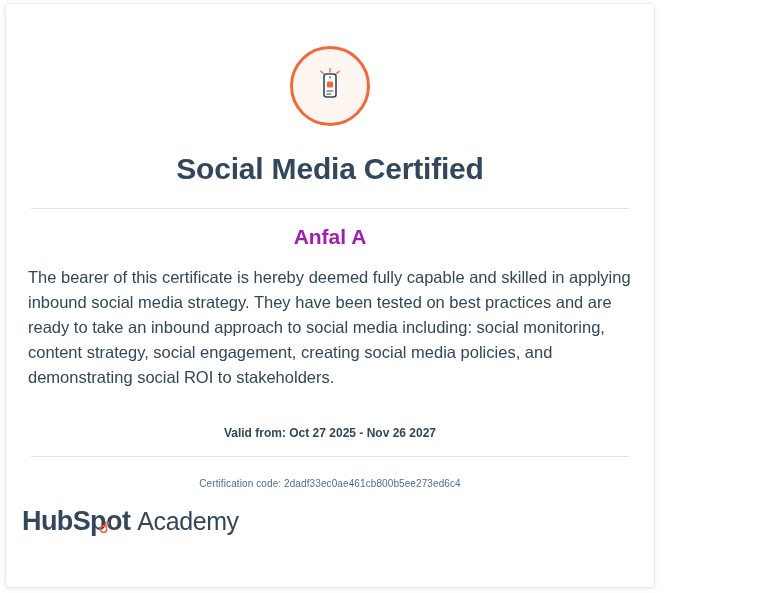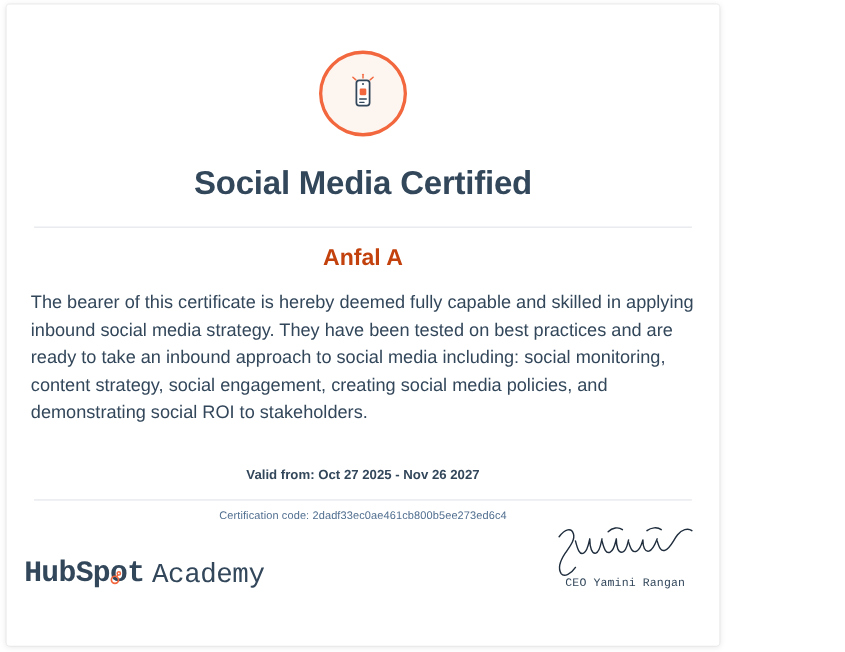--- a/index.html
+++ b/index.html
@@ -66,21 +66,21 @@
     width: 598px;
     height: 1px;
     background: #e0e3e8;
     margin: 22px 0 0 0;
   }
 
   .recipient {
     margin-top: 16px;
     font-size: 21px;
     font-weight: bold;
-    color: #c2410c;
+    color: #a21caf;
     text-align: left;
   }
 
   .description {
     margin-top: 16px;
     width: 604px;
     text-align: left;
     font-size: 16.5px;
     line-height: 25px;
     color: #33475b;
@@ -95,36 +95,35 @@
   }
 
   .rule2 {
     width: 598px;
     height: 1px;
     background: #e0e3e8;
     margin-top: 16px;
   }
 
   .cert-code {
-    margin-top: 9px;
+    margin-top: 21px;
     font-size: 10px;
     color: #516f90;
     letter-spacing: 0.1px;
     text-align: center;
   }
 
   
   .footer {
     margin-top: auto;
     width: 616px;
     display: flex;
     align-items: flex-end;
     justify-content: space-between;
     padding-bottom: 30px;
-    font-family: Liberation Mono, monospace;
   }
   .brand {
     display: flex;
     align-items: center;
     gap: 7px;
   }
   .brand-hubspot {
     font-size: 27px;
     font-weight: bold;
     color: #33475b;
@@ -201,28 +200,14 @@
     <div class="brand">
       <span class="brand-hubspot">HubSpot<span class="sprocket"><svg width="13" height="13" viewBox="0 0 20 20">
               <circle cx="10" cy="12.5" r="5" fill="none" stroke="#f2673d" stroke-width="2.4"></circle>
               <circle cx="15.4" cy="3.6" r="2.3" fill="none" stroke="#f2673d" stroke-width="2.1"></circle>
               <line x1="14.2" y1="5.6" x2="11.8" y2="8.6" stroke="#f2673d" stroke-width="2.1"></line>
             </svg></span></span>
 
       <span class="brand-academy">Academy</span>
     </div>
 
-    <div class="signature-block">
-      <svg class="signature" viewBox="0 0 150 56" aria-hidden="true">
-        <g fill="none" stroke="#1f2d3d" stroke-width="1.4" stroke-linecap="round" stroke-linejoin="round">
-          <path d="M10 14 C16 6, 22 5, 24 11 C26 17, 20 24, 16 30 C12 36, 8 44, 12 50 C15 54, 22 50, 26 44"></path>
-          <path d="M26 18 C28 26, 30 32, 34 30 C38 28, 39 20, 40 16 C40 24, 42 31, 46 30 C50 29, 51 20, 52 16"></path>
-          <path d="M52 18 C54 26, 56 31, 60 29 C64 27, 65 20, 66 16 C66 24, 68 30, 72 29 C76 28, 77 21, 78 17"></path>
-          <path d="M78 19 C80 26, 82 30, 86 28 C90 26, 91 20, 92 17 C92 24, 94 29, 98 28 C102 27, 104 21, 106 16"></path>
-          <path d="M106 18 C108 25, 110 29, 114 27 C119 25, 122 17, 126 12 C130 7, 136 5, 140 8"></path>
-          <path d="M58 9 C62 5, 68 4, 72 7"></path>
-          <path d="M96 8 C100 5, 106 4, 110 7"></path>
-        </g>
-      </svg>
-      <div class="ceo-line">CEO Yamini Rangan</div>
-    </div>
   </div>
 </div>
 
 </body></html>

